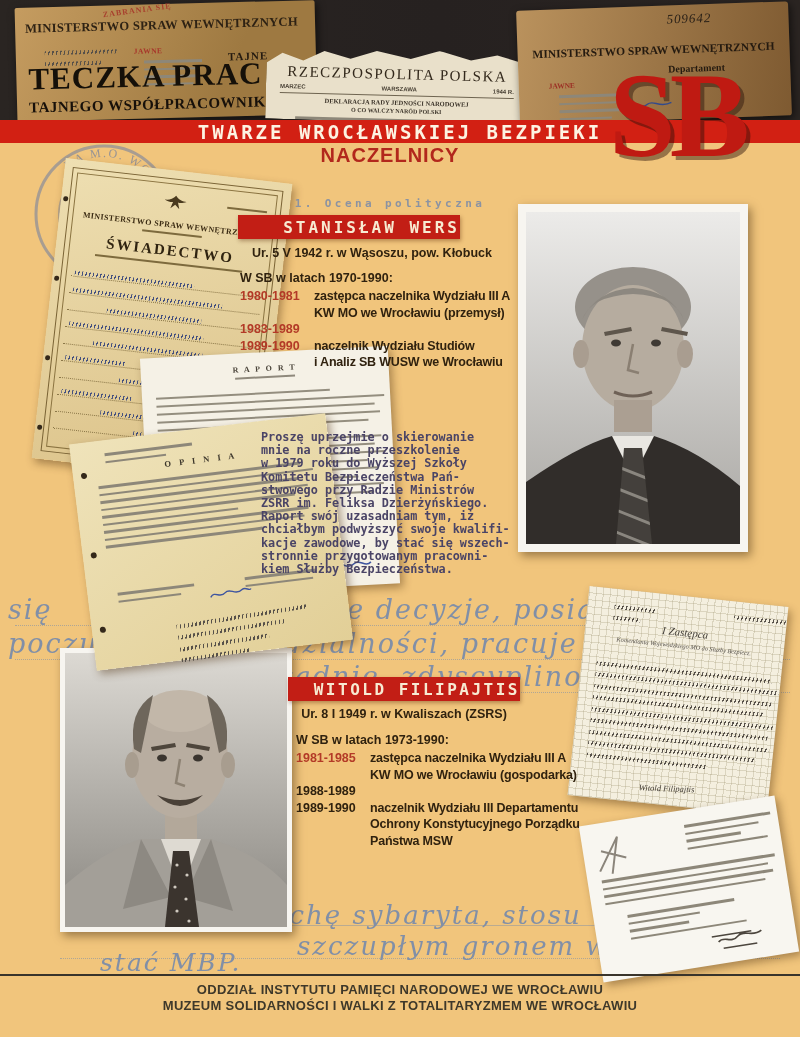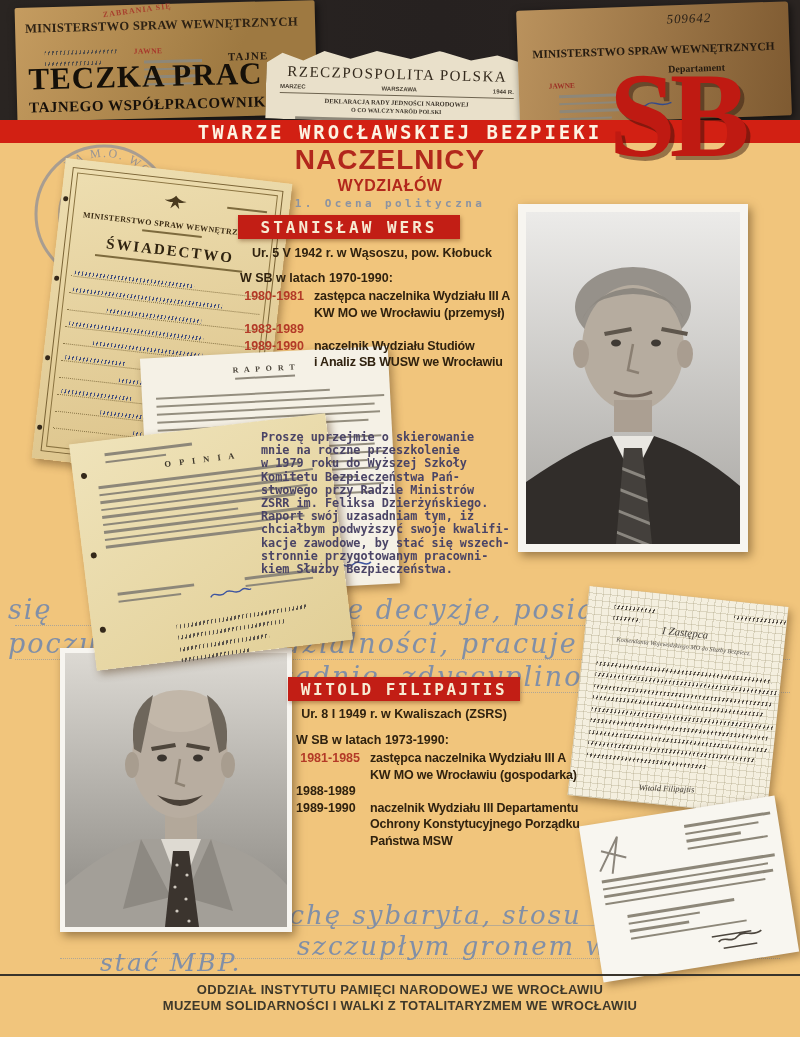--- a/index.html
+++ b/index.html
@@ -12,28 +12,28 @@
   
   .hdr-bg{position:absolute;top:0;left:0;width:800px;height:121px;background:linear-gradient(90deg,#2a2522,#262120 55%,#2b2522);z-index:5;}
   .hdoc{position:absolute;z-index:6;box-shadow:2px 3px 8px rgba(0,0,0,.6);}
   .band{position:absolute;top:120px;left:0;width:800px;height:23px;background:#d22013;z-index:7;
         display:flex;align-items:center;justify-content:center;}
   .band span{color:#fdf3e2;font-weight:bold;font-size:19px;letter-spacing:3px;}
   .sbtxt{position:absolute;z-index:8;}
 
   
   .t-main{font-weight:800;color:#b2271c;text-align:center;}
-  .redbox{position:absolute;z-index:4;background:#c21e15;color:#f7ead2;display:flex;align-items:center;justify-content:center;
+  .redbox{position:absolute;z-index:4;background:#c21e15;color:#f7ead2;display:flex;align-items:center;justify-content:flex-end;
           font-weight:bold;box-shadow:1px 2px 4px rgba(90,40,10,.4);}
 
   
   .bio{position:absolute;z-index:4;font-weight:bold;color:#30220f;font-size:12.5px;}
   .crow{display:flex;align-items:flex-start;}
   .yrs{width:64px;flex-shrink:0;margin-right:10px;font-weight:bold;font-size:12.5px;line-height:16.5px;}
-  .yrs.red{color:#b33a27;text-align:right;} .yrs.dark{color:#30220f;}
+  .yrs.red{color:#b33a27;} .yrs.dark{color:#30220f;}
   .pos{white-space:pre-line;font-weight:bold;font-size:12.5px;line-height:16.5px;color:#30220f;letter-spacing:-.2px;}
   .quote{position:absolute;z-index:4;font-family:"DejaVu Sans Mono",monospace;font-weight:bold;
          font-size:11.8px;line-height:13.2px;color:#4a4466;white-space:pre-line;}
 
   
   .hand{position:absolute;z-index:1;font-family:"DejaVu Serif",serif;font-style:italic;
         color:rgba(122,140,170,.95);white-space:pre;letter-spacing:2px;}
   .guide{position:absolute;z-index:1;border-top:1px dotted rgba(120,140,170,.55);}
 
   
@@ -387,22 +387,21 @@
 
   <svg class="sbtxt" style="left:602px;top:56px;" width="200" height="132" viewBox="0 0 200 132">
     <text x="7" y="100" font-family="Liberation Serif,serif" font-weight="bold" font-size="120" letter-spacing="-6" fill="rgba(40,15,8,.45)" transform="translate(4,4)">SB</text>
     <text x="7" y="100" font-family="Liberation Serif,serif" font-weight="bold" font-size="120" letter-spacing="-6" fill="#bf1a12">SB</text>
   </svg>
 
   <div class="band mono">
     <span>TWARZE WROCŁAWSKIEJ BEZPIEKI</span>
   </div>
 
-  <div class="abs t-main" style="left:190px;top:144px;width:400px;font-size:28px;letter-spacing:1px;z-index:4;">NACZELNICY</div>
-  <div class="abs t-main" style="left:190px;top:177px;width:400px;font-size:16px;letter-spacing:.5px;z-index:4;">WYDZIAŁÓW</div>
+  <div class="abs t-main" style="left:190px;top:144px;width:400px;font-size:20px;letter-spacing:1px;z-index:4;">NACZELNICY</div>
   <div class="abs mono" style="left:190px;top:197px;width:400px;text-align:center;font-size:11px;font-weight:bold;
               color:#8b93a2;letter-spacing:3.4px;z-index:4;">1. Ocena polityczna</div>
 
   <div class="redbox mono" style="left:238px;top:215px;width:222px;height:24px;font-size:16px;letter-spacing:3px;">
     <span>STANISŁAW WERS</span>
   </div>
   <div class="bio" style="left:212px;top:246px;width:320px;text-align:center;">Ur. 5 V 1942 r. w Wąsoszu, pow. Kłobuck</div>
   <div class="bio" style="left:240px;top:271px;">W SB w latach 1970-1990:</div>
   <div class="abs" style="left:240px;top:288px;width:300px;z-index:4;">
     <div class="crow">

